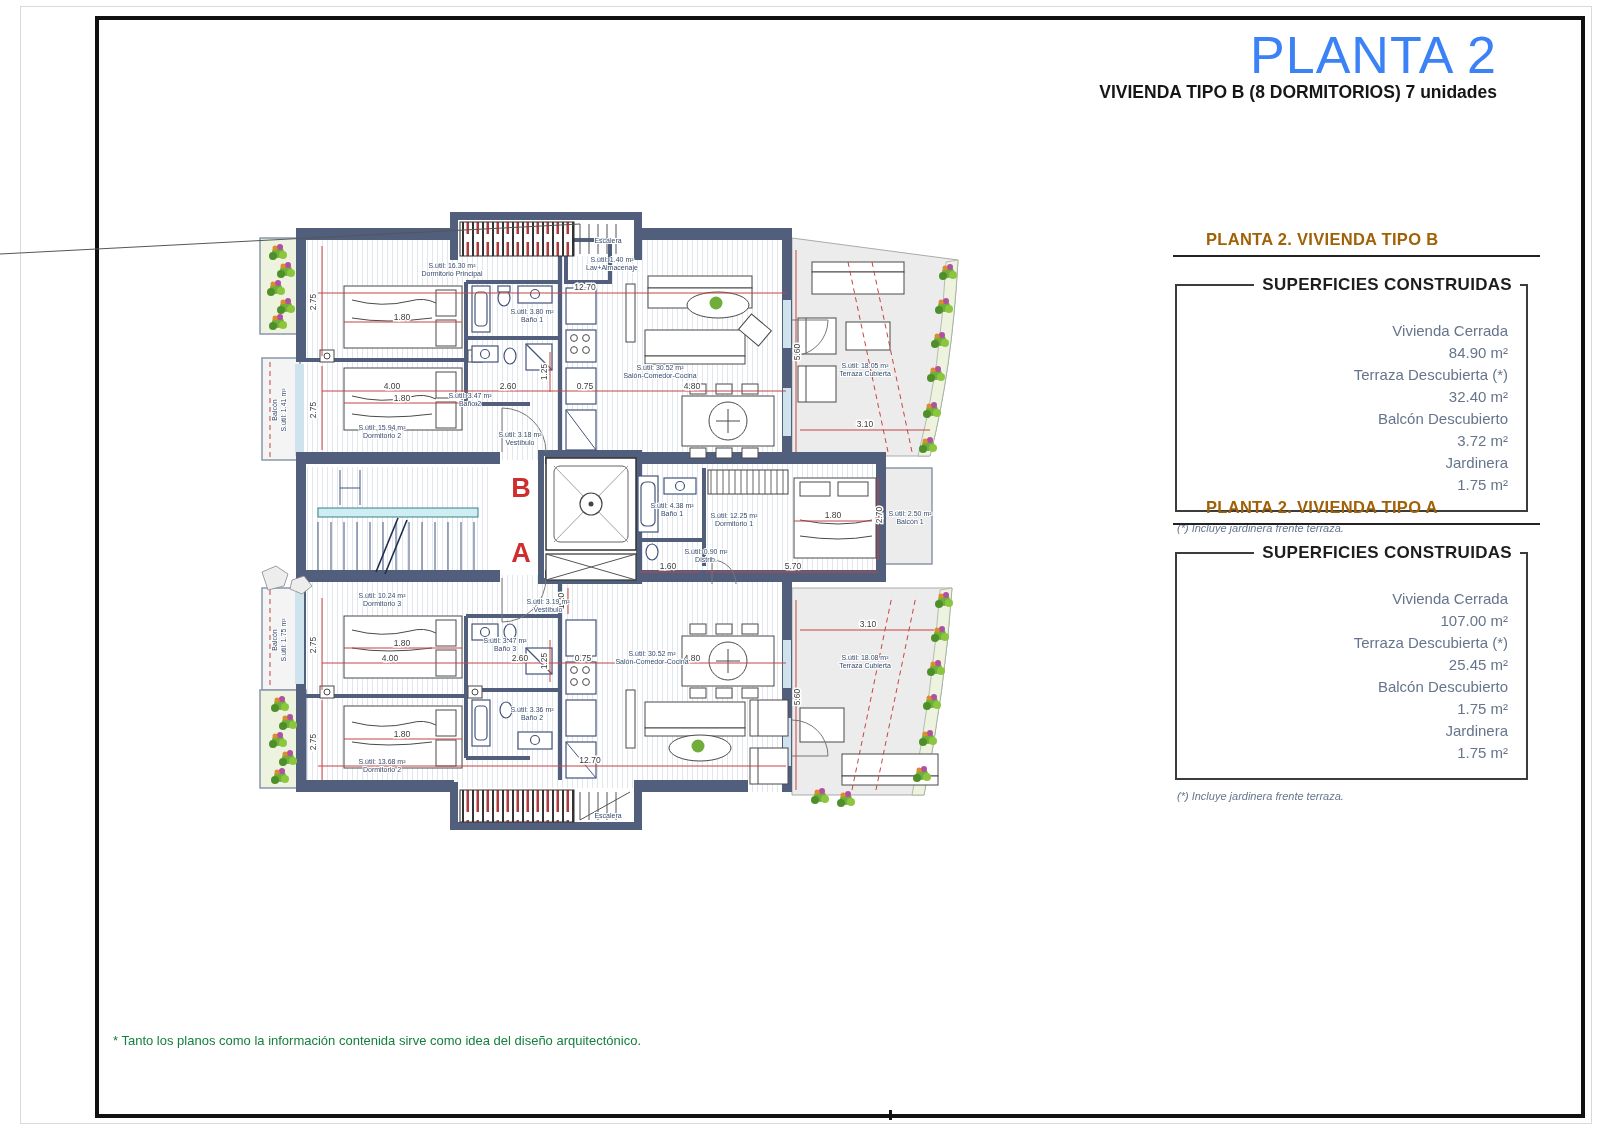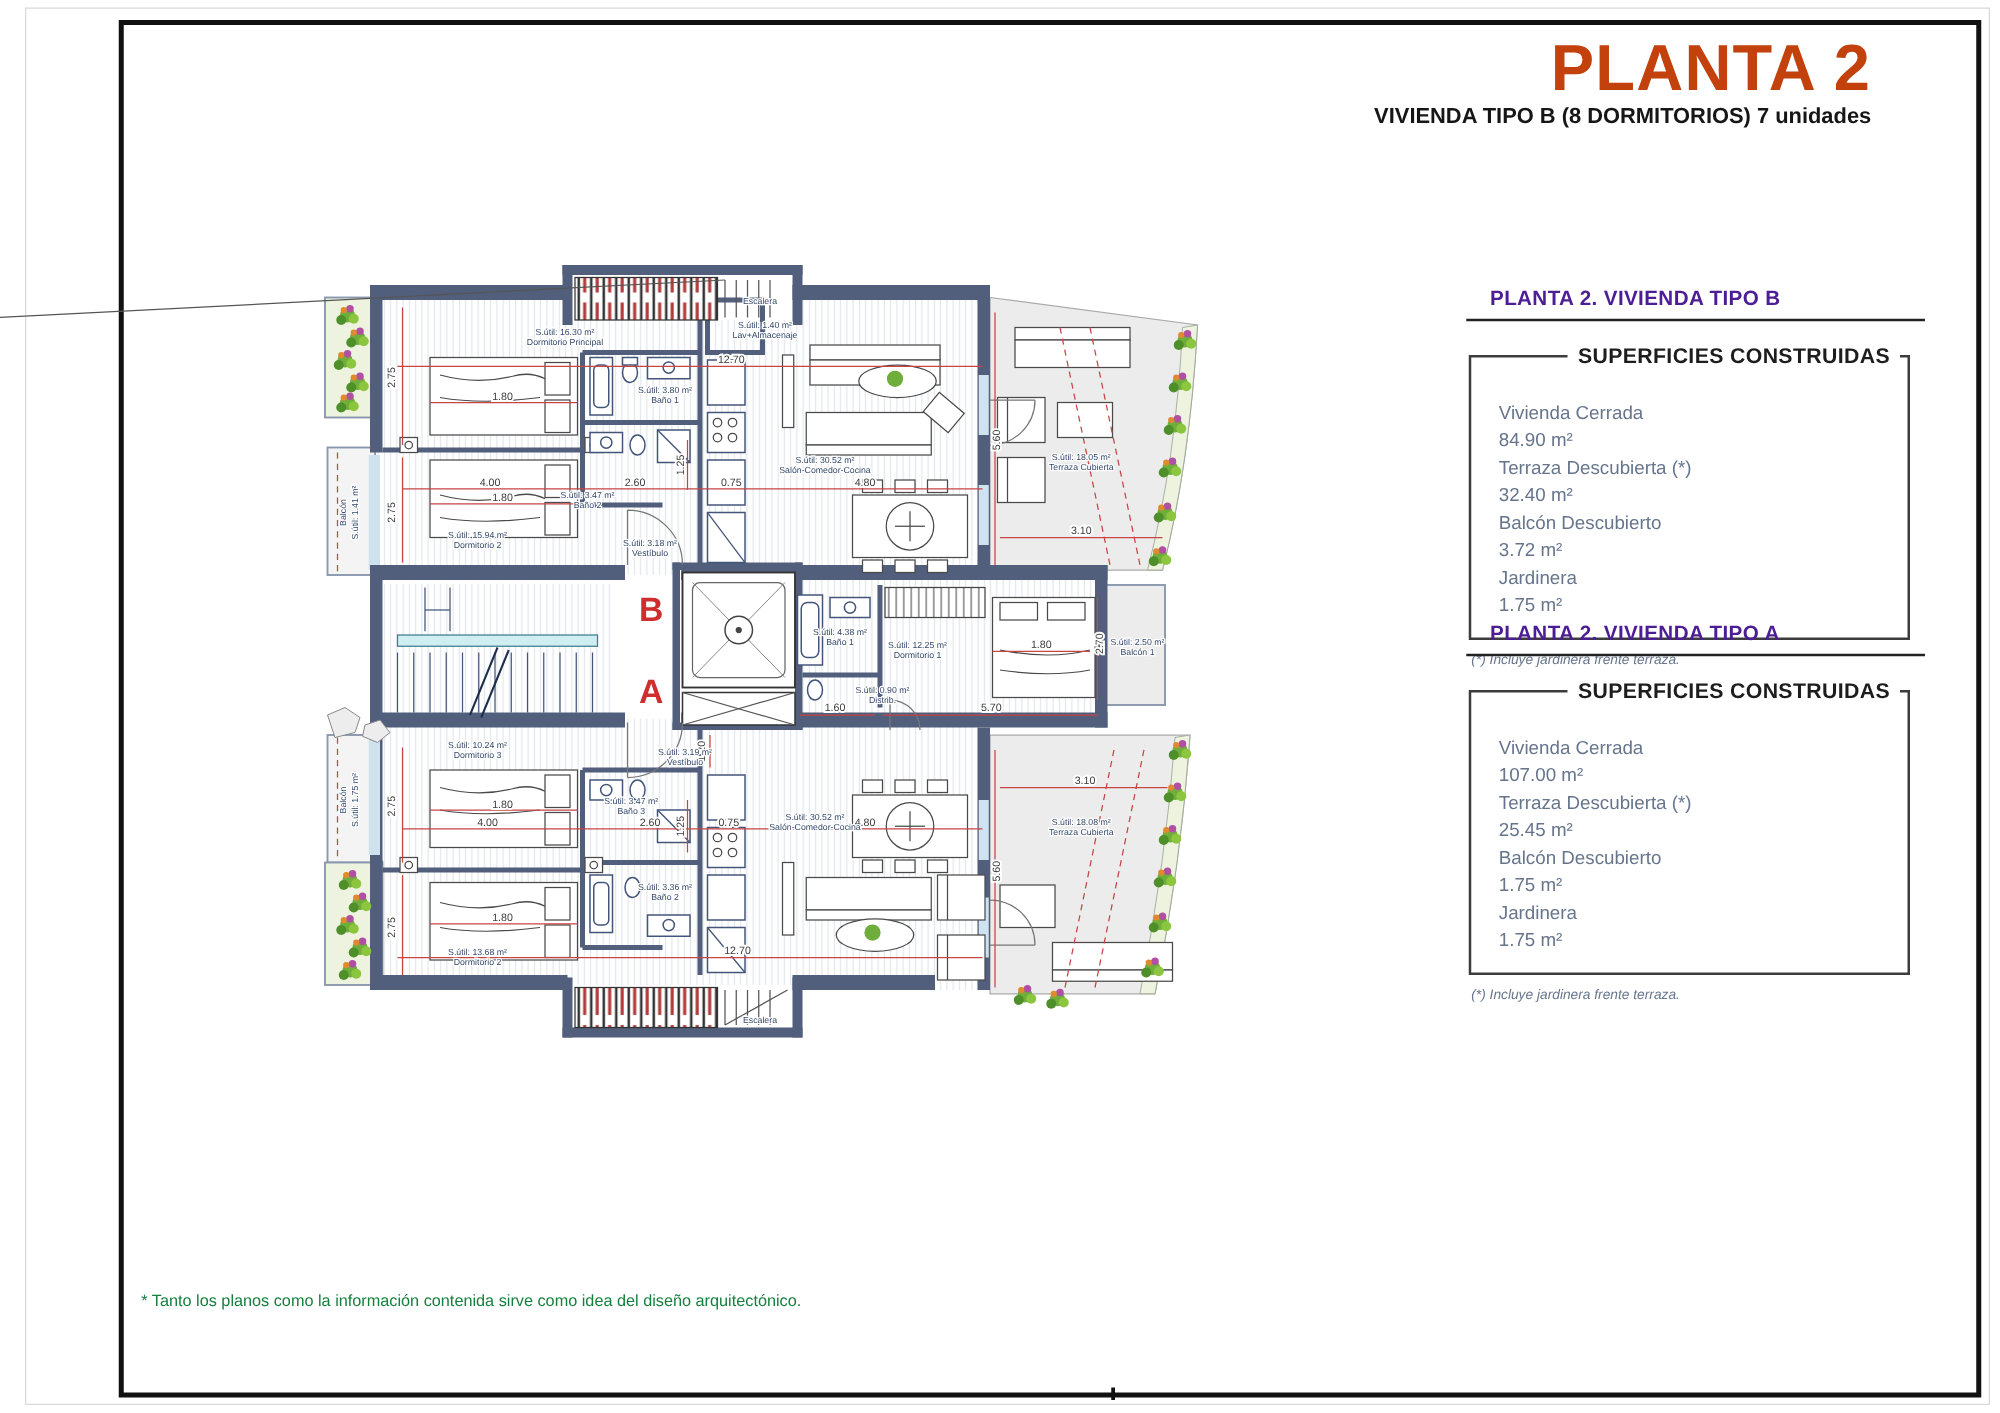--- a/index.html
+++ b/index.html
@@ -4,29 +4,29 @@
 <style>
   html,body{margin:0;padding:0;background:#fff;}
   #sheet{position:relative;width:1600px;height:1130px;background:#fff;overflow:hidden;
          font-family:"Liberation Sans",sans-serif;color:#222;}
   #outer-faint{position:absolute;left:20px;top:6px;width:1570px;height:1116px;border:1px solid #d9d9d9;}
   #frame{position:absolute;left:95px;top:16px;width:1482px;height:1094px;border:4px solid #111;}
   #frame-tick{position:absolute;left:889px;top:1110px;width:3px;height:10px;background:#111;}
 
   
   #title-block{position:absolute;right:103px;top:28px;text-align:right;}
-  #title-block h1{margin:0;font-size:52px;line-height:54px;font-weight:700;letter-spacing:1px;color:#c2410c;}
+  #title-block h1{margin:0;font-size:52px;line-height:54px;font-weight:400;letter-spacing:1px;color:#3b82f6;}
   #title-block .sub{font-size:17.5px;line-height:20.5px;font-weight:bold;color:#161616;}
 
   
   .panel{position:absolute;left:1173px;width:367px;}
-  .panel-title{font-size:16.5px;font-weight:bold;color:#4c1d95;margin-left:19px;letter-spacing:.3px;}
+  .panel-title{font-size:16.5px;font-weight:bold;color:#a16207;margin-left:33px;letter-spacing:.3px;}
   .panel-rule{border-top:2.5px solid #222;margin-top:6px;}
   .panel-box{position:relative;border:2px solid #3c3c3c;margin-top:27px;margin-left:2px;width:353px;
-             padding:34px 18px 14px 22px;box-sizing:border-box;}
+             padding:34px 18px 14px 22px;box-sizing:border-box;text-align:right;}
   .panel-box-header{position:absolute;top:-11px;right:6px;background:#fff;padding:0 8px;
              font-size:17px;font-weight:bold;color:#1d1d1d;letter-spacing:.3px;}
   .panel-row{display:flex;justify-content:space-between;font-size:15px;line-height:22px;
              color:var(--muted_text,#66758c);flex-direction:column;}
   .panel-foot{margin-top:10px;margin-left:4px;font-size:11px;color:var(--muted_text,#66758c);font-style:italic;}
 
   
   #disclaimer{position:absolute;left:113px;top:1031px;font-size:13px;line-height:19px;
               color:#15803d;}
   #disclaimer .l2{margin-left:14px;}

